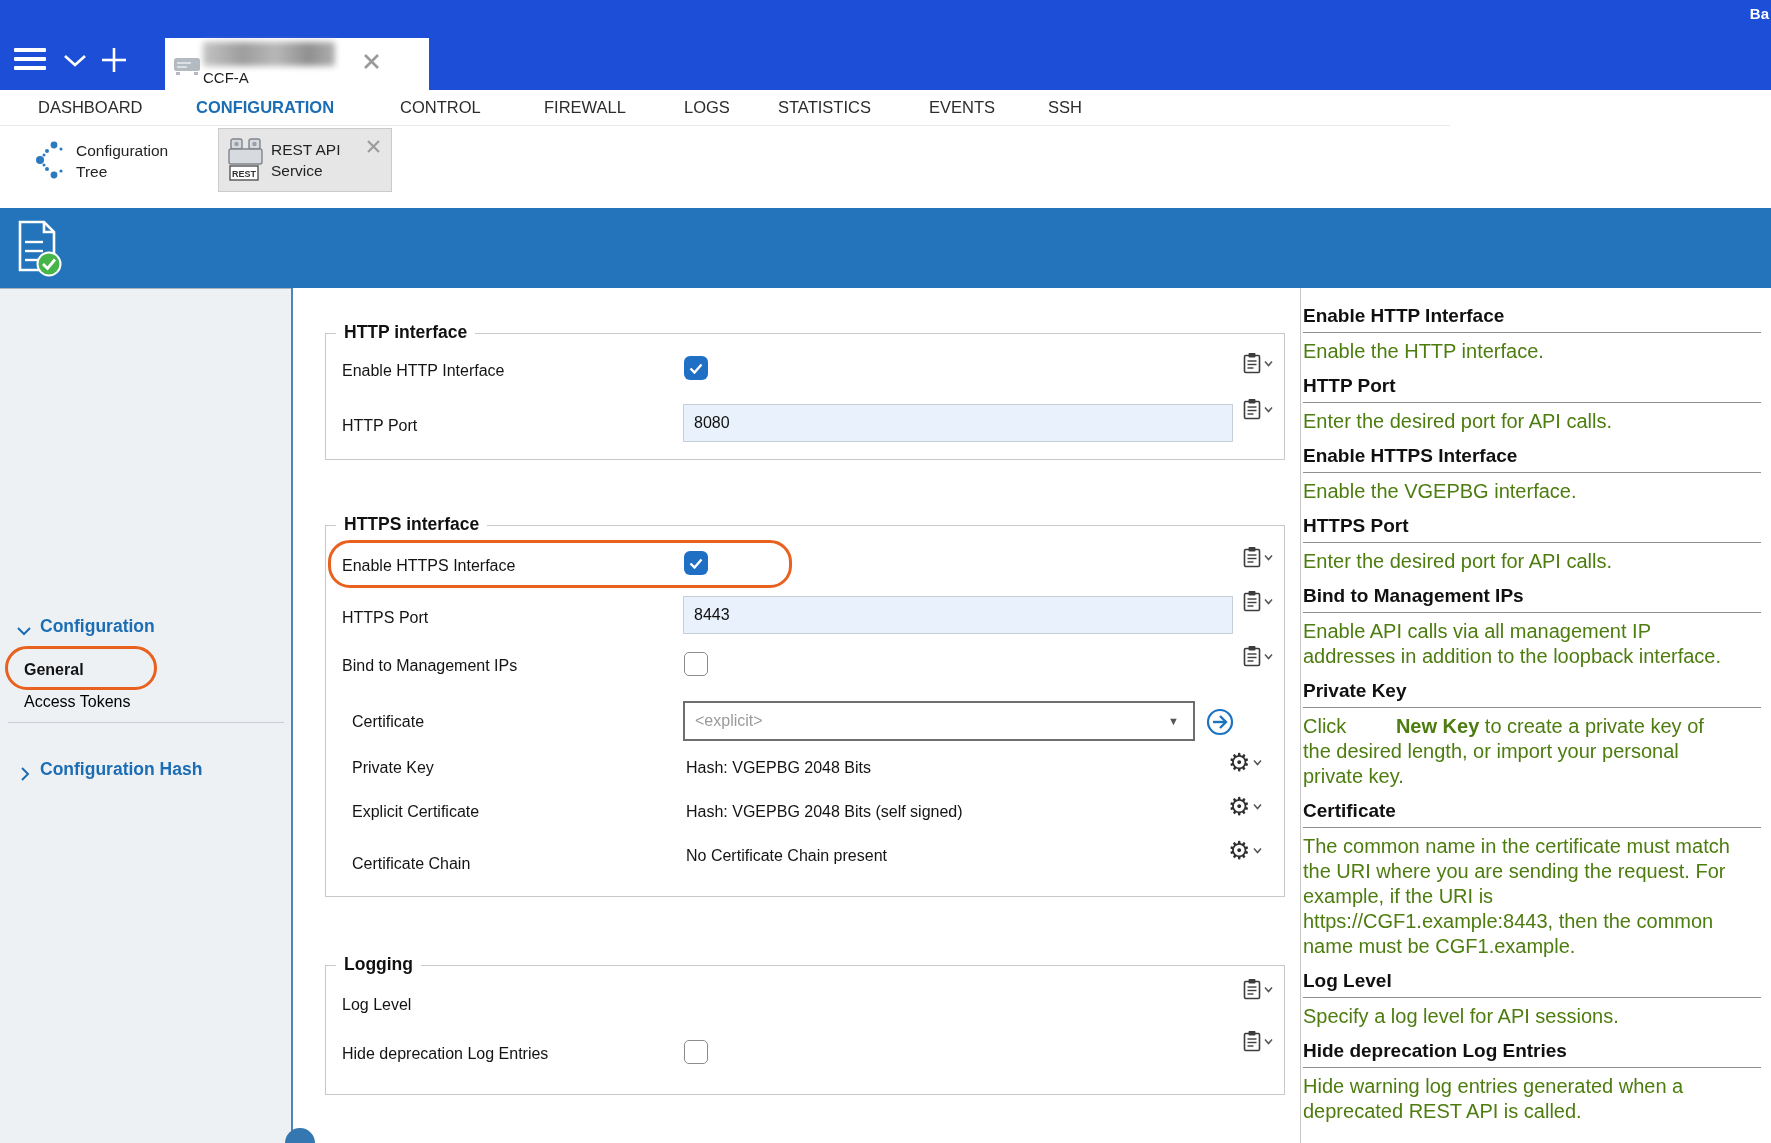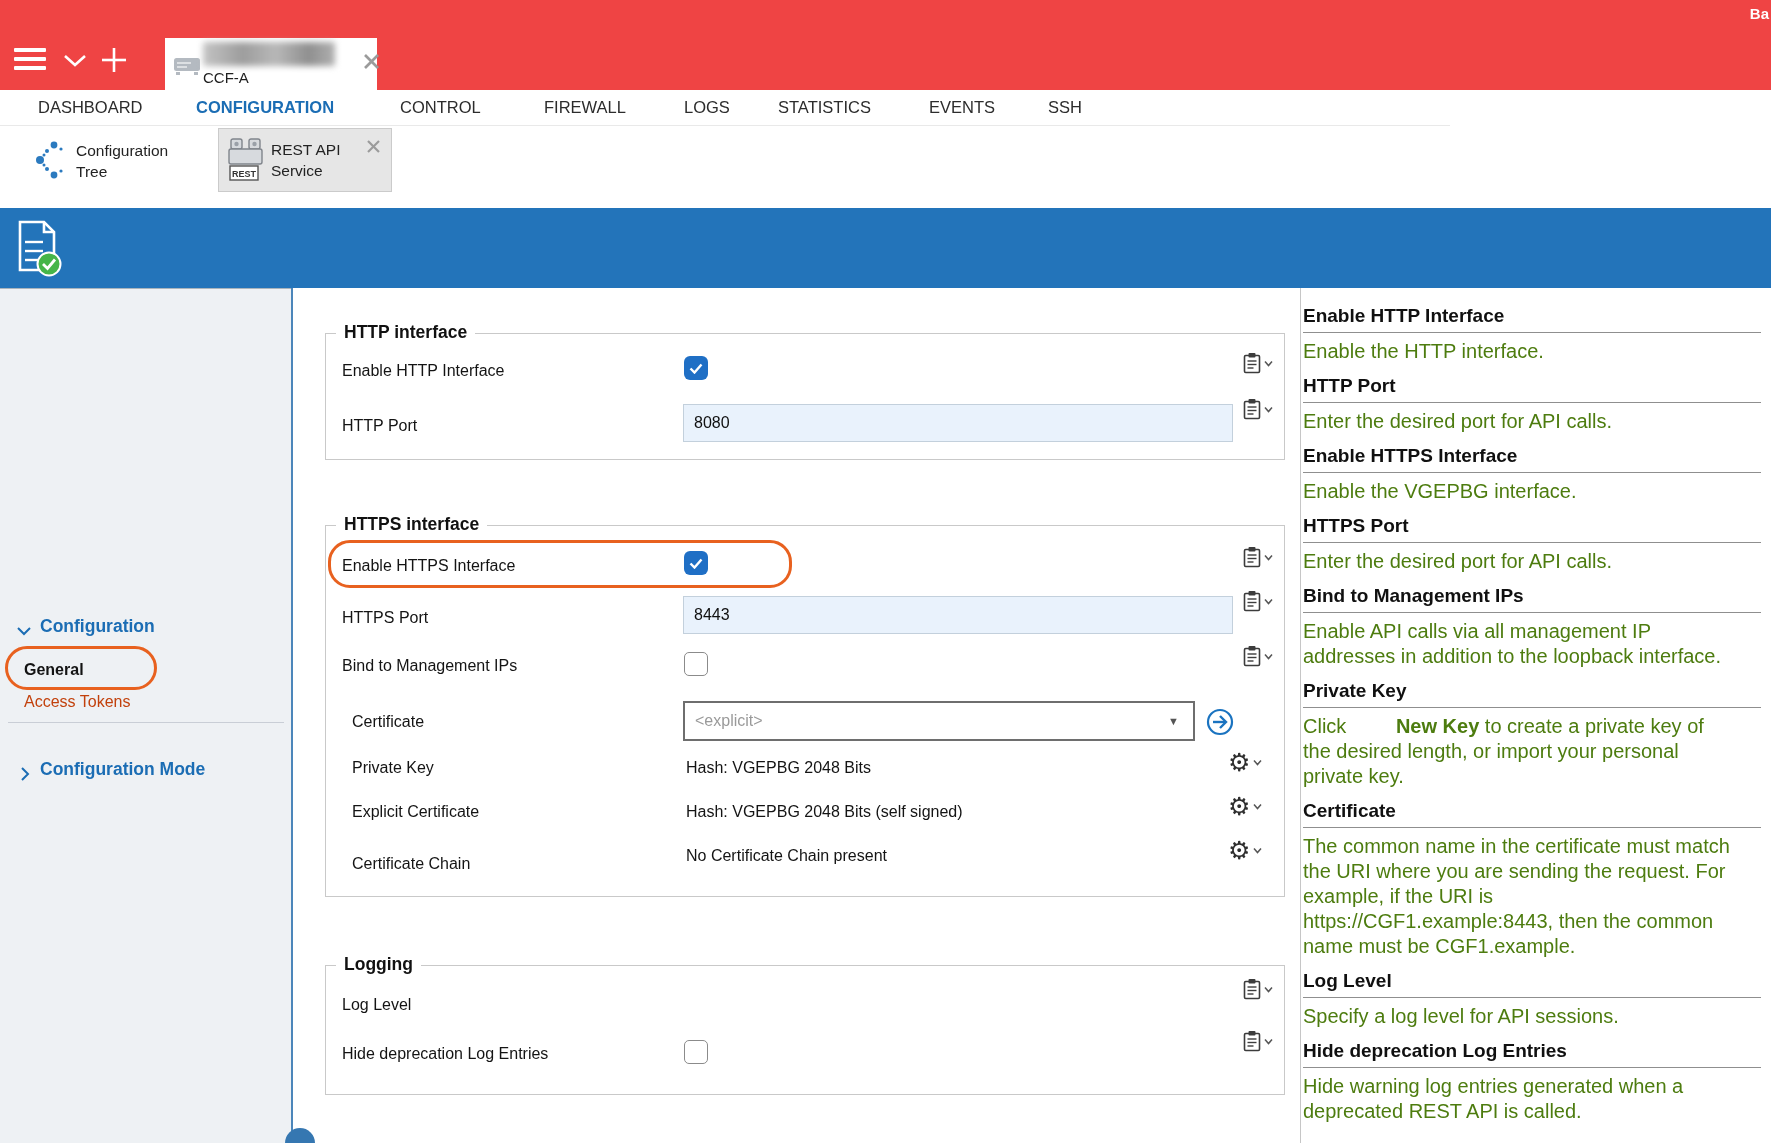--- a/index.html
+++ b/index.html
@@ -1,26 +1,26 @@
 <!DOCTYPE html>
 <html><head>
 <meta charset="utf-8">
 <style>
   * { margin:0; padding:0; box-sizing:border-box; }
   html,body { background:#fff; }
   body { font-family:"Liberation Sans", sans-serif; color:#1a1a1a; }
   .stage { position:relative; width:1771px; height:1143px; background:#fff; overflow:hidden; }
 
   
-  .topbar { position:absolute; left:0; top:0; width:1771px; height:90px; background:#ef4444; }
+  .topbar { position:absolute; left:0; top:0; width:1771px; height:90px; background:#1d4ed8; }
   .brand { position:absolute; top:5px; right:2px; color:#fff; font-size:15px; font-weight:bold; }
   .hamburger { position:absolute; left:14px; top:48px; width:32px; height:22px; cursor:pointer; }
   .hamburger span { display:block; width:32px; height:3.5px; background:#fff; margin-bottom:5.5px; border-radius:1px; }
   .top-ic { position:absolute; }
-  .session-tab { position:absolute; left:165px; top:38px; width:212px; height:52px; background:#fff; }
+  .session-tab { position:absolute; left:165px; top:38px; width:264px; height:52px; background:#fff; }
   .redacted { position:absolute; left:38px; top:4px; width:132px; height:24px; border-radius:2px;
               background:linear-gradient(90deg,#c4c4c4,#9d9d9d 30%,#b8b8b8 55%,#8f8f8f 80%,#b0b0b0); filter:blur(3px); }
   .tab-label { position:absolute; left:38px; top:31px; font-size:15px; color:#1f1f1f; }
 
   
   .menubar { position:absolute; left:0; top:90px; width:1450px; height:36px; background:#fff; border-bottom:1px solid #e9e9e9; }
   .menu-item { position:absolute; top:8px; font-size:16.5px; color:#2c2c2c; cursor:pointer; white-space:nowrap; }
   .menu-item.active { color:#1b6db4; font-weight:bold; }
 
   
@@ -28,21 +28,21 @@
   .tool-label { position:absolute; font-size:15.5px; line-height:21px; color:#232323; }
   .rest-tab { position:absolute; left:218px; top:1px; width:174px; height:64px; background:#e6e6e6; border:1px solid #cbcbcb; cursor:pointer; }
 
   
   .titlebar { position:absolute; left:0; top:208px; width:1771px; height:80px; background:#2374ba; }
   .page-title { position:absolute; left:78px; top:238px; font-size:19.5px; color:#eaf2fa; }
 
   
   .sidebar { position:absolute; left:0; top:288px; width:291px; height:855px; background:#eef1f4; border-top:1px solid #a9b4bd; }
   .side-head { position:absolute; font-size:17.5px; font-weight:bold; color:#1b6db4; cursor:pointer; white-space:nowrap; }
-  .side-item { position:absolute; font-size:16px; color:#c2410c; cursor:pointer; white-space:nowrap; }
+  .side-item { position:absolute; font-size:16px; color:#000000; cursor:pointer; white-space:nowrap; }
   .side-item.bold { font-weight:bold; color:#131313; }
   .side-div { position:absolute; left:8px; width:276px; height:1px; background:#c9ced6; }
   .vsplit { position:absolute; left:291px; top:288px; width:2px; height:855px; background:#4c86ba; }
   .vblob { position:absolute; left:285px; top:1128px; width:30px; height:15px; background:#3577b1; border-radius:15px 15px 0 0; }
 
   
   .fs { position:absolute; border:1px solid #c9c9c9; background:transparent; }
   .fs-legend { position:absolute; background:#fff; padding:0 8px; font-size:17.5px; font-weight:bold; color:#111; white-space:nowrap; }
   .flabel { position:absolute; font-size:16px; color:#141414; white-space:nowrap; }
   .fvalue { position:absolute; font-size:16px; color:#141414; white-space:nowrap; }
@@ -169,21 +169,21 @@
     <svg style="position:absolute;left:16px;top:337px" width="16" height="10" viewBox="0 0 16 10">
       <polyline points="2,2 8,8 14,2" fill="none" stroke="#1b6db4" stroke-width="2"></polyline>
     </svg>
     <span class="side-head" style="left:40px;top:327px">Configuration</span>
     <span class="side-item bold" style="left:24px;top:372px">General</span>
     <span class="side-item" style="left:24px;top:404px">Access Tokens</span>
     <div class="side-div" style="top:433px"></div>
     <svg style="position:absolute;left:20px;top:477px" width="10" height="16" viewBox="0 0 10 16">
       <polyline points="2,2 8,8 2,14" fill="none" stroke="#1b6db4" stroke-width="2"></polyline>
     </svg>
-    <span class="side-head" style="left:40px;top:470px">Configuration Mode</span>
+    <span class="side-head" style="left:40px;top:470px">Configuration Hash</span>
 
     <div class="ring" style="left:5px;top:357px;width:152px;height:44px"></div>
   </div>
   <div class="vsplit"></div>
   <div class="vblob"></div>
 
   <div class="fs" style="left:325px;top:333px;width:960px;height:127px"></div>
   <span class="fs-legend" style="left:336px;top:322px">HTTP interface</span>
 
   <span class="flabel" style="left:342px;top:362px">Enable HTTP Interface</span>

